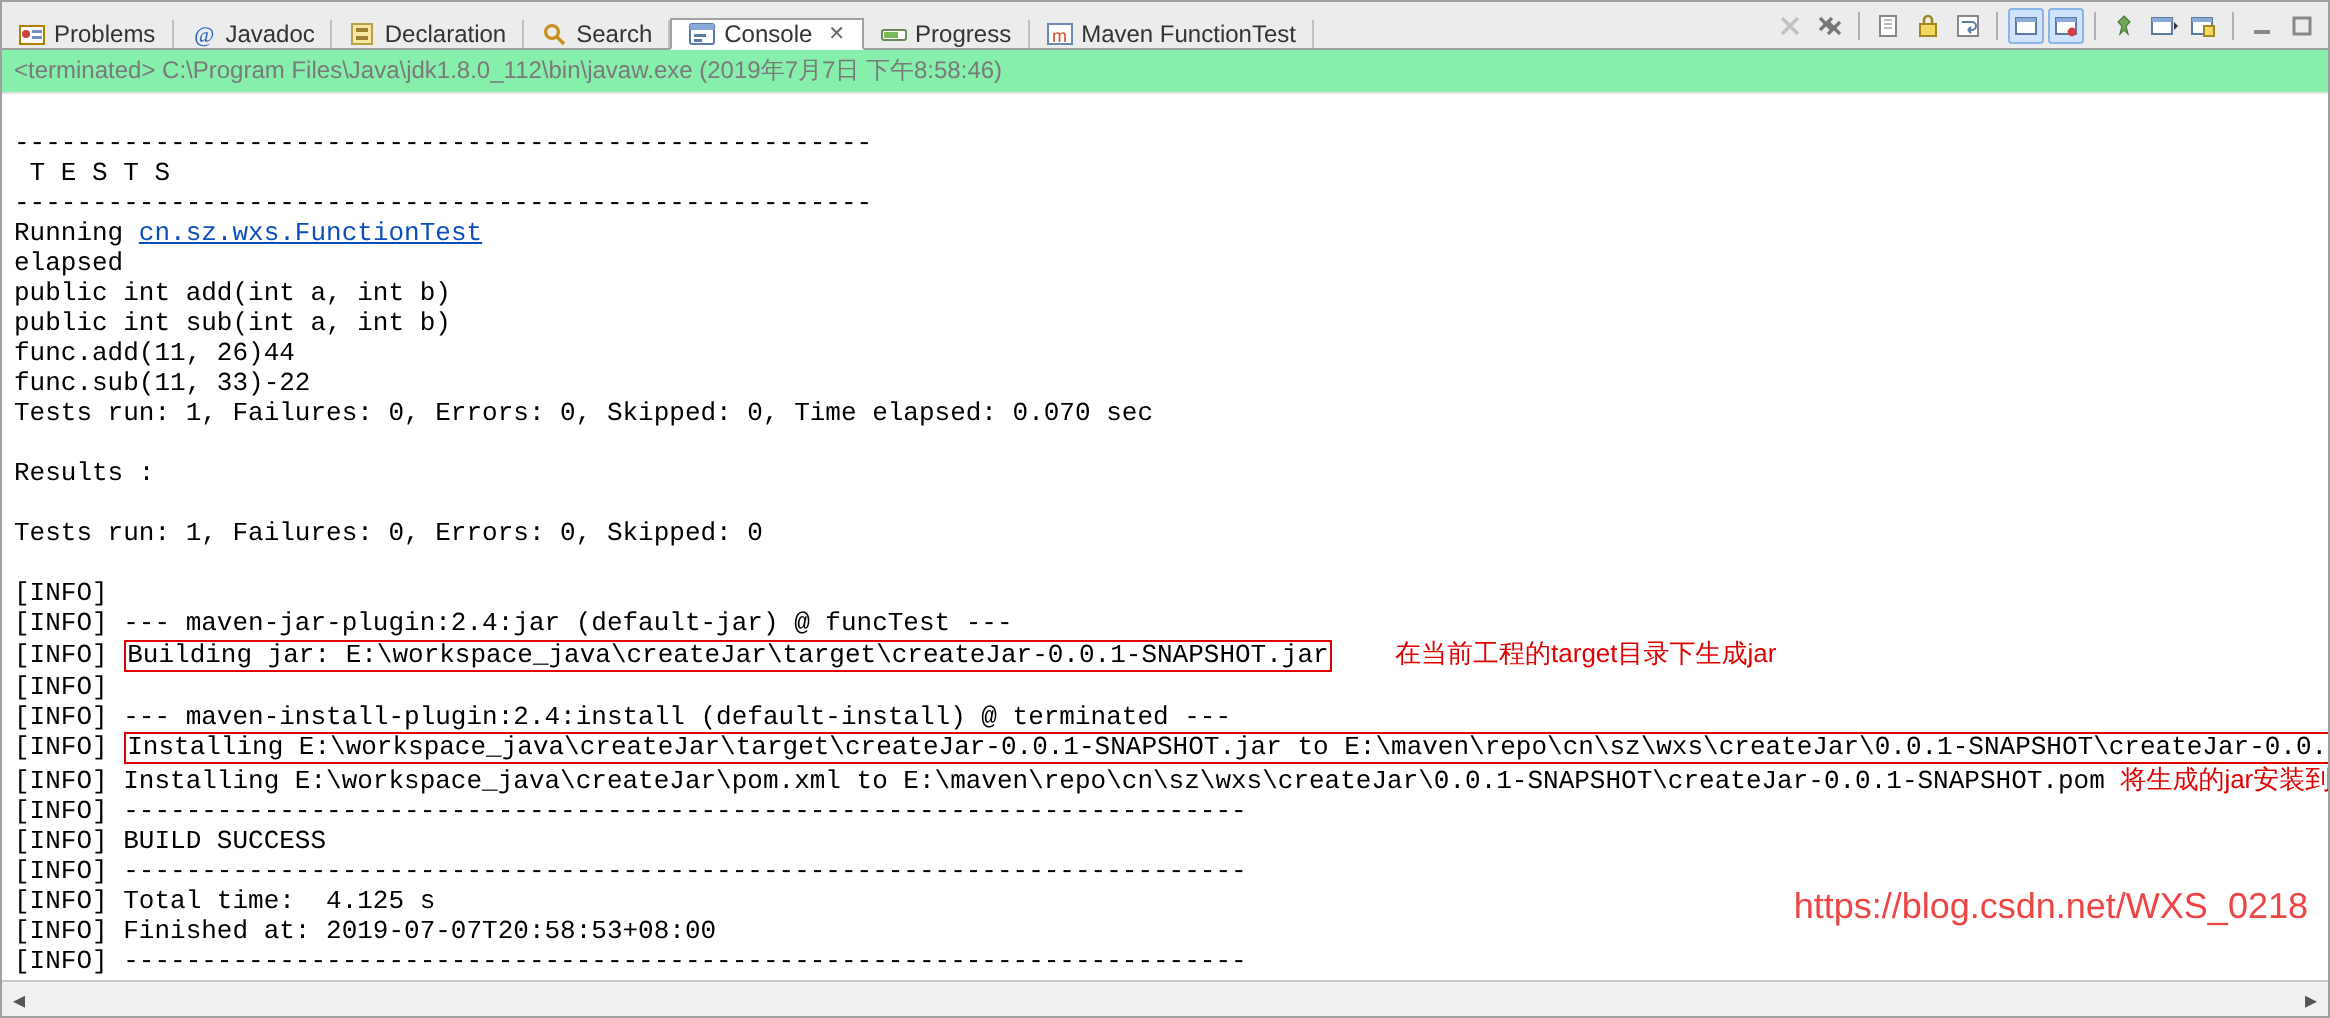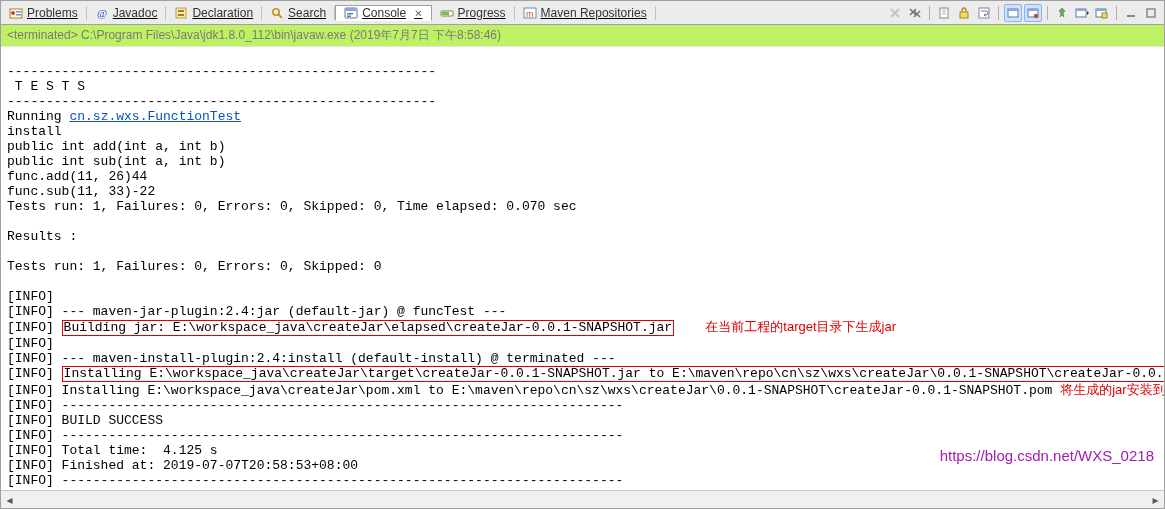--- a/index.html
+++ b/index.html
@@ -19,22 +19,21 @@
   .tab-row {
     display: flex;
     align-items: stretch;
     background: #ececec;
     border-bottom: 1px solid #a0a0a0;
     height: 24px;
     position: relative;
   }
   .tabs {
     display: flex;
-    align-items: center;
-    text-decoration: underline;
+    align-items: flex-end;
   }
   .tab {
     display: flex;
     align-items: center;
     gap: 4px;
     padding: 0 8px;
     border-right: 1px solid #c0c0c0;
     cursor: pointer;
     background: #ececec;
     color: #333;
@@ -64,21 +63,21 @@
     border-radius:2px;
     cursor:pointer;
   }
   .tb-btn.disabled { opacity:.35; cursor:default; }
   .tb-sep { width:1px; height:14px; background:#b0b0b0; margin:0 3px; }
   .tb-btn.lit { background:#cfe3ff; border:1px solid #8ab4e8; }
 
   
   .status-line {
     padding: 2px 6px;
-    background:#bef264;
+    background:#86efac;
     color:#7a7a7a;
     font-size: 12px;
     border-bottom:1px solid #e3e3e3;
     white-space:nowrap;
     overflow:hidden;
   }
 
   
   .console-wrap {
     flex:1;
@@ -104,22 +103,22 @@
   }
   .red-ann {
     color:#e00000;
     font-family:"Microsoft YaHei","SimSun",sans-serif;
     font-size:13px;
   }
 
   .watermark {
     position:absolute;
     right:10px; bottom:26px;
-    color:#a21caf;
-    font-size:15px;
+    color:#ef4444;
+    font-size:18px;
     font-family:Arial,sans-serif;
     pointer-events:none;
     user-select:none;
   }
 
   
   .hscroll {
     height:18px;
     background:#f0f0f0;
     border-top:1px solid #c8c8c8;
@@ -205,21 +204,21 @@
       <span>Progress</span>
     </div>
 
     <div class="tab">
       <span class="ticon">
         <svg width="14" height="14">
             <rect x="1" y="2" width="12" height="10" fill="#fff" stroke="#6a88b0"></rect>
             <text x="3" y="11" font-size="9" font-family="sans-serif" fill="#d05028">m</text>
           </svg>
       </span>
-      <span>Maven Repositories</span>
+      <span>Maven FunctionTest</span>
     </div>
   </div>
 
   <div class="toolbar">
     <span class="tb-btn disabled">
         <svg width="12" height="12">
           <line x1="2" y1="2" x2="10" y2="10" stroke="#777" stroke-width="1.8"></line>
           <line x1="10" y1="2" x2="2" y2="10" stroke="#777" stroke-width="1.8"></line>
         </svg>
       </span>
@@ -304,34 +303,34 @@
 <div class="status-line">
   <span>&lt;terminated&gt; </span><span>C:\Program Files\Java\jdk1.8.0_112\bin\javaw.exe</span><span> (2019年7月7日 下午8:58:46)</span>
 </div>
 
 <div class="console-wrap">
 <div class="console">
 <span>-------------------------------------------------------</span>
 <span> T E S T S</span>
 <span>-------------------------------------------------------</span>
 <span>Running </span><a href="#">cn.sz.wxs.FunctionTest</a>
-<span>install</span>
+<span>elapsed</span>
 <span>public int add(int a, int b)</span>
 <span>public int sub(int a, int b)</span>
 <span>func.add(11, 26)44</span>
 <span>func.sub(11, 33)-22</span>
 <span>Tests run: 1, Failures: 0, Errors: 0, Skipped: 0, Time elapsed: 0.070 sec</span>
 
 <span>Results :</span>
 
 <span>Tests run: 1, Failures: 0, Errors: 0, Skipped: 0</span>
 
 <span>[INFO] </span>
 <span>[INFO] </span><span>--- maven-jar-plugin:2.4:jar (default-jar) @ funcTest ---</span>
-<span>[INFO] </span><span class="redbox">Building jar: E:\workspace_java\createJar\elapsed\createJar-0.0.1-SNAPSHOT.jar</span>    <span class="red-ann">在当前工程的target目录下生成jar</span>
+<span>[INFO] </span><span class="redbox">Building jar: E:\workspace_java\createJar\target\createJar-0.0.1-SNAPSHOT.jar</span>    <span class="red-ann">在当前工程的target目录下生成jar</span>
 <span>[INFO] </span>
 <span>[INFO] </span><span>--- maven-install-plugin:2.4:install (default-install) @ terminated ---</span>
 <span>[INFO] </span><span class="redbox">Installing E:\workspace_java\createJar\target\createJar-0.0.1-SNAPSHOT.jar to E:\maven\repo\cn\sz\wxs\createJar\0.0.1-SNAPSHOT\createJar-0.0.1-SNAPSHOT.jar</span>
 <span>[INFO] </span><span>Installing E:\workspace_java\createJar\pom.xml to E:\maven\repo\cn\sz\wxs\createJar\0.0.1-SNAPSHOT\createJar-0.0.1-SNAPSHOT.pom</span> <span class="red-ann">将生成的jar安装到了本地仓库</span>
 <span>[INFO] </span><span>------------------------------------------------------------------------</span>
 <span>[INFO] </span><span>BUILD SUCCESS</span>
 <span>[INFO] </span><span>------------------------------------------------------------------------</span>
 <span>[INFO] </span><span>Total time:  4.125 s</span>
 <span>[INFO] </span><span>Finished at: 2019-07-07T20:58:53+08:00</span>
 <span>[INFO] </span><span>------------------------------------------------------------------------</span>

